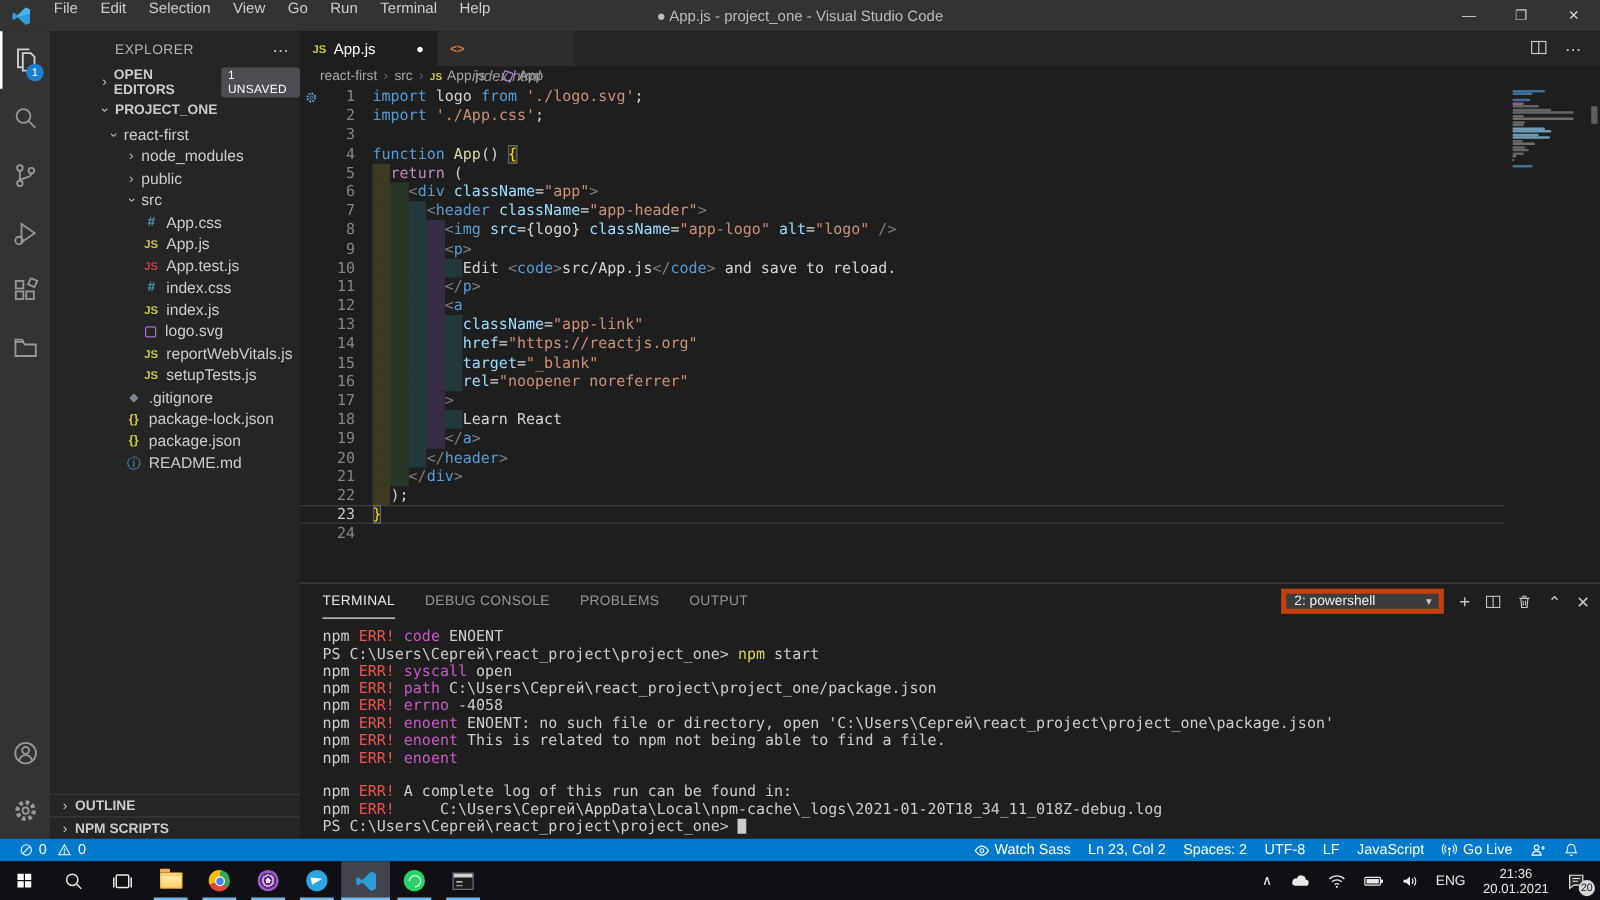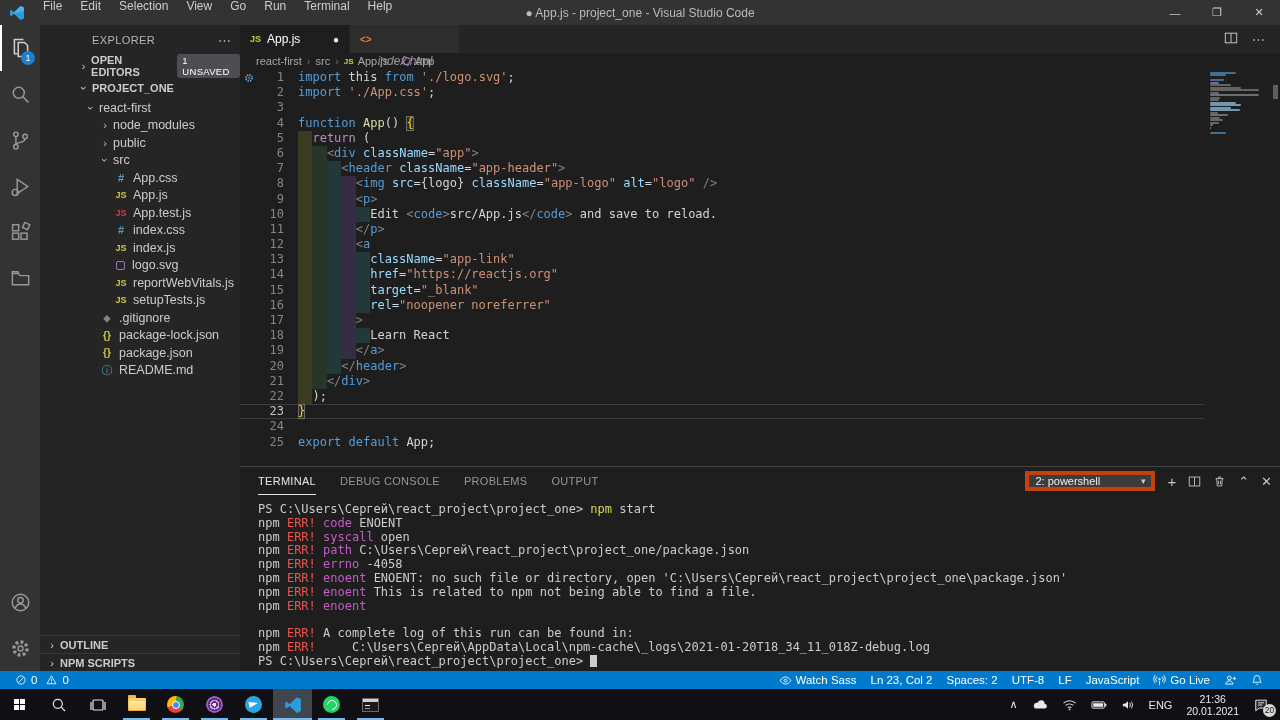--- a/index.html
+++ b/index.html
@@ -372,21 +372,21 @@
             <span class="crumb-ico-sym"></span>
             <span>App</span>
           </span>
         </div>
 
       <div class="code-area">
         <div class="code-lines">
             <div class="line"><span class="glyphcol"><svg width="10" height="10" viewBox="0 0 16 16" style="opacity:.85">
                   <circle cx="8" cy="8" r="5" fill="none" stroke="#75beff" stroke-dasharray="2.2 1.7" stroke-width="2.6"></circle>
                   <circle cx="8" cy="8" r="1.8" fill="none" stroke="#75beff"></circle>
-                </svg></span><span class="linenum">1</span><span class="linespacer"></span><span class="tok c-kw">import</span><span class="tok c-txt"> this </span><span class="tok c-kw">from</span><span class="tok c-txt"> </span><span class="tok c-str">'./logo.svg'</span><span class="tok c-txt">;</span></div>
+                </svg></span><span class="linenum">1</span><span class="linespacer"></span><span class="tok c-kw">import</span><span class="tok c-txt"> logo </span><span class="tok c-kw">from</span><span class="tok c-txt"> </span><span class="tok c-str">'./logo.svg'</span><span class="tok c-txt">;</span></div>
             <div class="line"><span class="glyphcol"></span><span class="linenum">2</span><span class="linespacer"></span><span class="tok c-kw">import</span><span class="tok c-txt"> </span><span class="tok c-str">'./App.css'</span><span class="tok c-txt">;</span></div>
             <div class="line"><span class="glyphcol"></span><span class="linenum">3</span><span class="linespacer"></span></div>
             <div class="line"><span class="glyphcol"></span><span class="linenum">4</span><span class="linespacer"></span><span class="tok c-kw">function</span><span class="tok c-txt"> </span><span class="tok c-fn">App</span><span class="tok c-txt">() </span><span class="tok c-gld">{</span></div>
             <div class="line"><span class="glyphcol"></span><span class="linenum">5</span><span class="linespacer"></span><span class="ind ind0"></span><span class="tok c-ctl">return</span><span class="tok c-txt"> (</span></div>
             <div class="line"><span class="glyphcol"></span><span class="linenum">6</span><span class="linespacer"></span><span class="ind ind0"></span><span class="ind ind1"></span><span class="tok c-pun">&lt;</span><span class="tok c-tag">div</span><span class="tok c-txt"> </span><span class="tok c-att">className</span><span class="tok c-txt">=</span><span class="tok c-str">"app"</span><span class="tok c-pun">&gt;</span></div>
             <div class="line"><span class="glyphcol"></span><span class="linenum">7</span><span class="linespacer"></span><span class="ind ind0"></span><span class="ind ind1"></span><span class="ind ind2"></span><span class="tok c-pun">&lt;</span><span class="tok c-tag">header</span><span class="tok c-txt"> </span><span class="tok c-att">className</span><span class="tok c-txt">=</span><span class="tok c-str">"app-header"</span><span class="tok c-pun">&gt;</span></div>
             <div class="line"><span class="glyphcol"></span><span class="linenum">8</span><span class="linespacer"></span><span class="ind ind0"></span><span class="ind ind1"></span><span class="ind ind2"></span><span class="ind ind3"></span><span class="tok c-pun">&lt;</span><span class="tok c-tag">img</span><span class="tok c-txt"> </span><span class="tok c-att">src</span><span class="tok c-txt">=</span><span class="tok c-txt">{logo}</span><span class="tok c-txt"> </span><span class="tok c-att">className</span><span class="tok c-txt">=</span><span class="tok c-str">"app-logo"</span><span class="tok c-txt"> </span><span class="tok c-att">alt</span><span class="tok c-txt">=</span><span class="tok c-str">"logo"</span><span class="tok c-pun"> /&gt;</span></div>
             <div class="line"><span class="glyphcol"></span><span class="linenum">9</span><span class="linespacer"></span><span class="ind ind0"></span><span class="ind ind1"></span><span class="ind ind2"></span><span class="ind ind3"></span><span class="tok c-pun">&lt;</span><span class="tok c-tag">p</span><span class="tok c-pun">&gt;</span></div>
             <div class="line"><span class="glyphcol"></span><span class="linenum">10</span><span class="linespacer"></span><span class="ind ind0"></span><span class="ind ind1"></span><span class="ind ind2"></span><span class="ind ind3"></span><span class="ind ind4"></span><span class="tok c-txt">Edit </span><span class="tok c-pun">&lt;</span><span class="tok c-tag">code</span><span class="tok c-pun">&gt;</span><span class="tok c-txt">src/App.js</span><span class="tok c-pun">&lt;/</span><span class="tok c-tag">code</span><span class="tok c-pun">&gt;</span><span class="tok c-txt"> and save to reload.</span></div>
             <div class="line"><span class="glyphcol"></span><span class="linenum">11</span><span class="linespacer"></span><span class="ind ind0"></span><span class="ind ind1"></span><span class="ind ind2"></span><span class="ind ind3"></span><span class="tok c-pun">&lt;/</span><span class="tok c-tag">p</span><span class="tok c-pun">&gt;</span></div>
@@ -396,21 +396,20 @@
             <div class="line"><span class="glyphcol"></span><span class="linenum">15</span><span class="linespacer"></span><span class="ind ind0"></span><span class="ind ind1"></span><span class="ind ind2"></span><span class="ind ind3"></span><span class="ind ind4"></span><span class="tok c-att">target</span><span class="tok c-txt">=</span><span class="tok c-str">"_blank"</span></div>
             <div class="line"><span class="glyphcol"></span><span class="linenum">16</span><span class="linespacer"></span><span class="ind ind0"></span><span class="ind ind1"></span><span class="ind ind2"></span><span class="ind ind3"></span><span class="ind ind4"></span><span class="tok c-att">rel</span><span class="tok c-txt">=</span><span class="tok c-str">"noopener noreferrer"</span></div>
             <div class="line"><span class="glyphcol"></span><span class="linenum">17</span><span class="linespacer"></span><span class="ind ind0"></span><span class="ind ind1"></span><span class="ind ind2"></span><span class="ind ind3"></span><span class="tok c-pun">&gt;</span></div>
             <div class="line"><span class="glyphcol"></span><span class="linenum">18</span><span class="linespacer"></span><span class="ind ind0"></span><span class="ind ind1"></span><span class="ind ind2"></span><span class="ind ind3"></span><span class="ind ind4"></span><span class="tok c-txt">Learn React</span></div>
             <div class="line"><span class="glyphcol"></span><span class="linenum">19</span><span class="linespacer"></span><span class="ind ind0"></span><span class="ind ind1"></span><span class="ind ind2"></span><span class="ind ind3"></span><span class="tok c-pun">&lt;/</span><span class="tok c-tag">a</span><span class="tok c-pun">&gt;</span></div>
             <div class="line"><span class="glyphcol"></span><span class="linenum">20</span><span class="linespacer"></span><span class="ind ind0"></span><span class="ind ind1"></span><span class="ind ind2"></span><span class="tok c-pun">&lt;/</span><span class="tok c-tag">header</span><span class="tok c-pun">&gt;</span></div>
             <div class="line"><span class="glyphcol"></span><span class="linenum">21</span><span class="linespacer"></span><span class="ind ind0"></span><span class="ind ind1"></span><span class="tok c-pun">&lt;/</span><span class="tok c-tag">div</span><span class="tok c-pun">&gt;</span></div>
             <div class="line"><span class="glyphcol"></span><span class="linenum">22</span><span class="linespacer"></span><span class="ind ind0"></span><span class="tok c-txt">);</span></div>
             <div class="line active"><span class="glyphcol"></span><span class="linenum">23</span><span class="linespacer"></span><span class="tok c-gld">}</span></div>
             <div class="line"><span class="glyphcol"></span><span class="linenum">24</span><span class="linespacer"></span></div>
-            <div class="line"><span class="glyphcol"></span><span class="linenum">25</span><span class="linespacer"></span><span class="tok c-kw">export</span><span class="tok c-txt"> </span><span class="tok c-kw">default</span><span class="tok c-txt"> App;</span></div>
           </div>
         <div class="minimap">
           <div class="overview-marker"></div>
         <div class="mm-line" style="width: 25.5px; background: rgb(86, 156, 214);"></div>
             <div class="mm-line" style="width: 16.15px; background: rgb(86, 156, 214);"></div>
             <div class="mm-line" style="width: 0px; background: transparent;"></div>
             <div class="mm-line" style="width: 13.6px; background: rgb(86, 156, 214);"></div>
             <div class="mm-line" style="width: 8.5px; background: rgb(197, 134, 192);"></div>
             <div class="mm-line" style="width: 21.25px; background: rgb(138, 138, 138);"></div>
             <div class="mm-line" style="width: 31.45px; background: rgb(138, 138, 138);"></div>
@@ -459,22 +458,22 @@
             <span class="panel-ico">
               <svg width="13" height="13" viewBox="0 0 16 16">
                   <path d="M3 4.5h10M6.5 4V2.5h3V4M4.5 4.5l.8 9h5.4l.8-9M6.8 7v4.5M9.2 7v4.5"></path>
                 </svg>
             </span>
             <span class="panel-ico">⌃</span>
             <span class="panel-ico">✕</span>
           </div>
         </div>
         <div class="terminal">
+            <div class="t-row"><span class="t-fg">npm </span><span class="t-err">ERR!</span><span class="t-fg"> </span><span class="t-field">code</span><span class="t-fg"> ENOENT</span></div>
             <div class="t-row"><span class="t-fg">PS C:\Users\Сергей\react_project\project_one&gt; </span><span class="t-cmd">npm</span><span class="t-fg"> start</span></div>
-            <div class="t-row"><span class="t-fg">npm </span><span class="t-err">ERR!</span><span class="t-fg"> </span><span class="t-field">code</span><span class="t-fg"> ENOENT</span></div>
             <div class="t-row"><span class="t-fg">npm </span><span class="t-err">ERR!</span><span class="t-fg"> </span><span class="t-field">syscall</span><span class="t-fg"> open</span></div>
             <div class="t-row"><span class="t-fg">npm </span><span class="t-err">ERR!</span><span class="t-fg"> </span><span class="t-field">path</span><span class="t-fg"> C:\Users\Сергей\react_project\project_one/package.json</span></div>
             <div class="t-row"><span class="t-fg">npm </span><span class="t-err">ERR!</span><span class="t-fg"> </span><span class="t-field">errno</span><span class="t-fg"> -4058</span></div>
             <div class="t-row"><span class="t-fg">npm </span><span class="t-err">ERR!</span><span class="t-fg"> </span><span class="t-field">enoent</span><span class="t-fg"> ENOENT: no such file or directory, open 'C:\Users\Сергей\react_project\project_one\package.json'</span></div>
             <div class="t-row"><span class="t-fg">npm </span><span class="t-err">ERR!</span><span class="t-fg"> </span><span class="t-field">enoent</span><span class="t-fg"> This is related to npm not being able to find a file.</span></div>
             <div class="t-row"><span class="t-fg">npm </span><span class="t-err">ERR!</span><span class="t-fg"> </span><span class="t-field">enoent</span></div>
             <div class="t-row"></div>
             <div class="t-row"><span class="t-fg">npm </span><span class="t-err">ERR!</span><span class="t-fg"> A complete log of this run can be found in:</span></div>
             <div class="t-row"><span class="t-fg">npm </span><span class="t-err">ERR!</span><span class="t-fg">     C:\Users\Сергей\AppData\Local\npm-cache\_logs\2021-01-20T18_34_11_018Z-debug.log</span></div>
             <div class="t-row"><span class="t-fg">PS C:\Users\Сергей\react_project\project_one&gt; </span><span class="t-cursor"></span></div>

